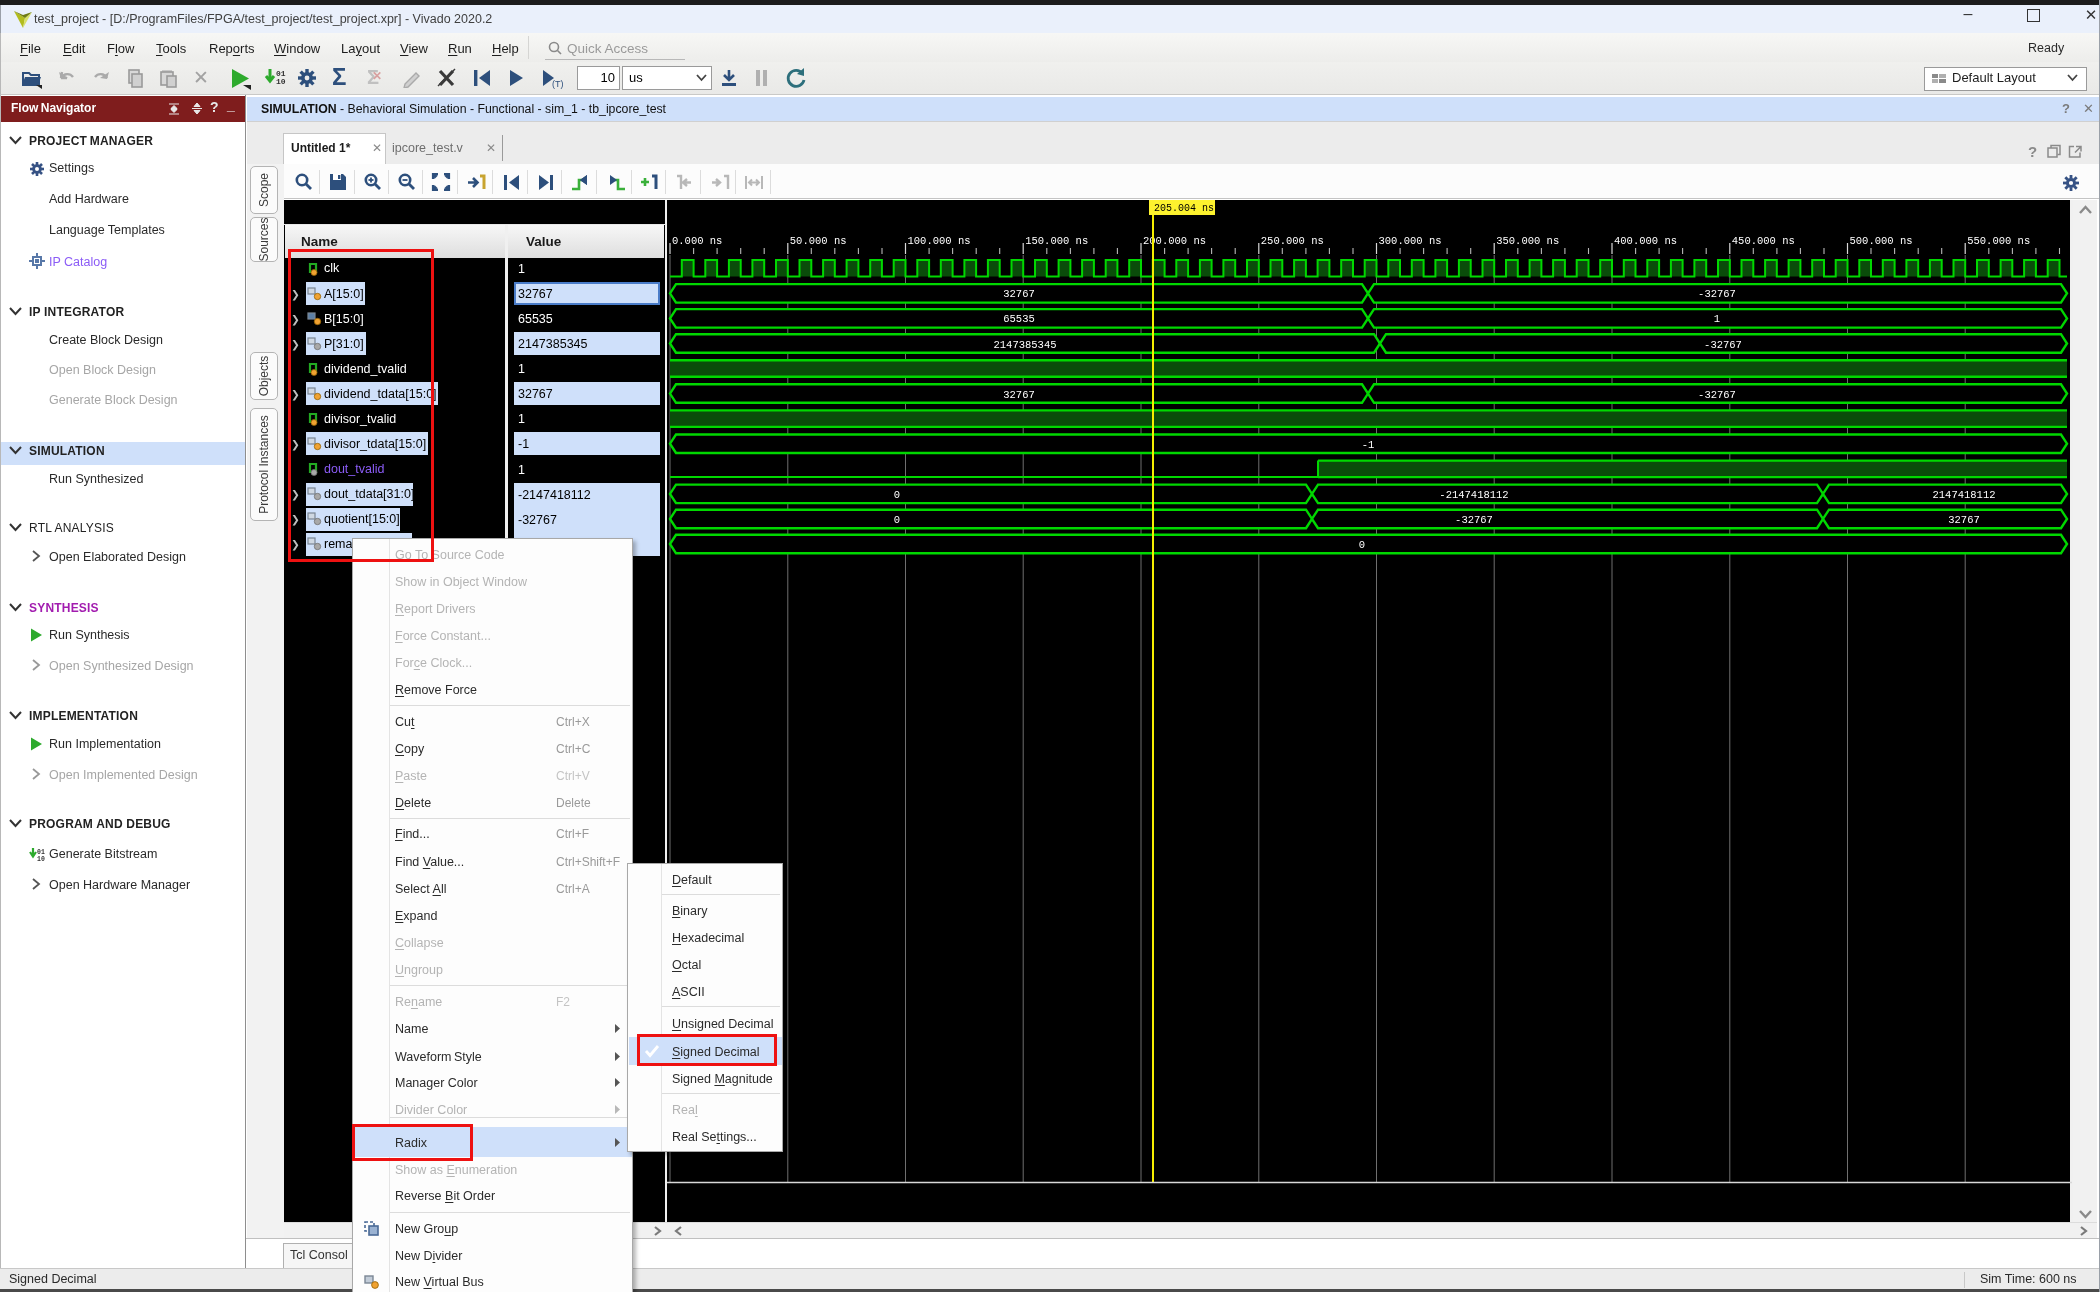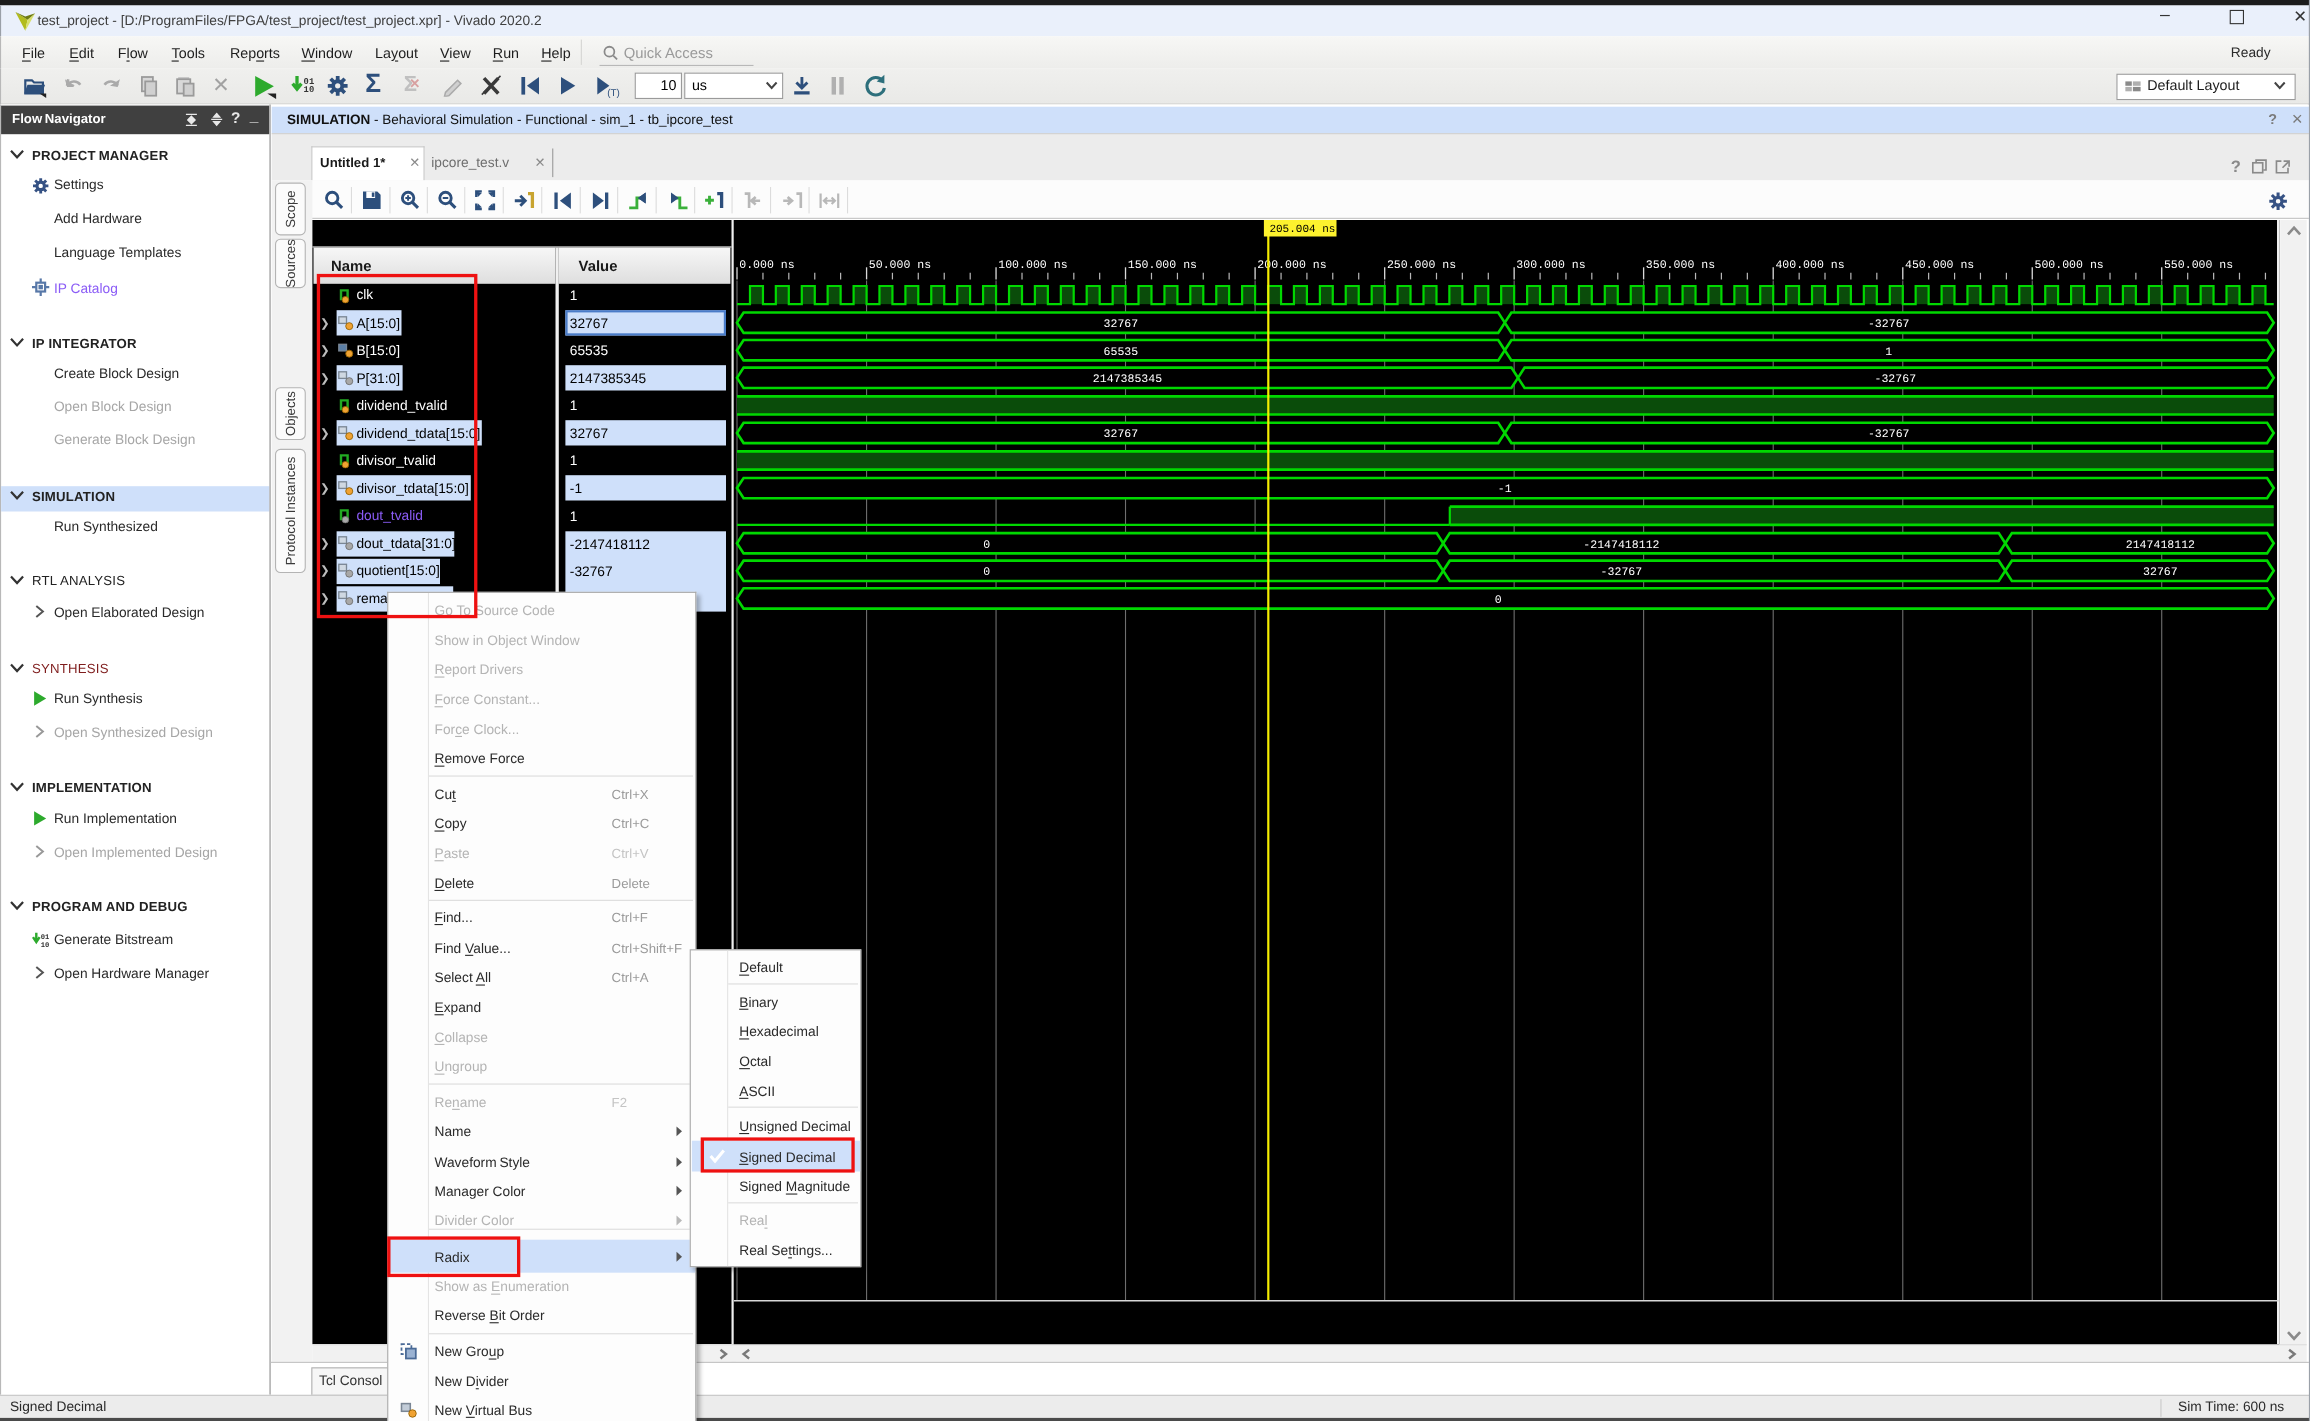--- a/index.html
+++ b/index.html
@@ -146,21 +146,21 @@
       <rect x="0" y="6" width="6" height="4" fill="#b0b0b0"></rect>
       <rect x="7" y="6" width="7" height="4" fill="#8a8a8a"></rect>
     </svg>
   <div class="abs" style="left:1951px;top:8px;font-size:13px;color:#1d1d1d">Default Layout</div>
   <svg class="abs" style="left:2066px;top:12px" width="12" height="9">
       <path d="M1,1 L5.5,6 L10,1" fill="none" stroke="#444" stroke-width="1.8"></path>
     </svg>
 </div>
 
 <div class="abs" style="left:0;top:95px;width:245px;height:1173px;background:#fff;border-left:1px solid #b8b8b8">
-  <div class="abs" style="left:0;top:1px;width:244px;height:26px;background:#404040">
+  <div class="abs" style="left:0;top:1px;width:244px;height:26px;background:#7f1d1d">
     <div class="abs" style="left:10px;top:5px;color:#fff;font-weight:bold;font-size:12px">Flow Navigator</div>
     <svg class="abs" style="left:166px;top:6px" width="14" height="14">
         <path d="M2,2 h10 M2,12 h10 M7,3.5 l3,3 h-6 z M7,10.5 l3,-3 h-6 z" fill="#e8e8e8" stroke="#e8e8e8" stroke-width="1"></path>
       </svg>
     <svg class="abs" style="left:189px;top:6px" width="14" height="14">
         <path d="M2,6.5 h10 M7,1 l3,3.5 h-6 z M7,12 l3,-3.5 h-6 z" fill="#e8e8e8" stroke="#e8e8e8" stroke-width="1"></path>
       </svg>
     <div class="abs" style="left:209px;top:3px;color:#e8e8e8;font-size:14px;font-weight:bold">?</div>
     <div class="abs" style="left:226px;top:1px;color:#e8e8e8;font-size:14px;font-weight:bold">_</div>
   </div>
@@ -213,21 +213,21 @@
       <path d="M1,2 L6.5,8 L12,2" fill="none" stroke="#333" stroke-width="2"></path>
     </svg>
 <div class="abs" style="left:28px;top:426px;font-size:12px;font-weight:normal;color:#222;letter-spacing:0.2px">RTL ANALYSIS</div>
 <svg class="abs" style="left:30px;top:455px" width="10" height="12">
       <path d="M2,1 L8,6 L2,11" fill="none" stroke="#555" stroke-width="1.8"></path>
     </svg>
 <div class="abs" style="left:48px;top:455px;font-size:12.5px;color:#2a2a2a">Open Elaborated Design</div>
 <svg class="abs" style="left:8px;top:507px" width="13" height="10">
       <path d="M1,2 L6.5,8 L12,2" fill="none" stroke="#333" stroke-width="2"></path>
     </svg>
-<div class="abs" style="left:28px;top:506px;font-size:12px;font-weight:normal;color:#7f1d1d;letter-spacing:0.2px">SYNTHESIS</div>
+<div class="abs" style="left:28px;top:506px;font-size:12px;font-weight:bold;color:#a21caf;letter-spacing:0.2px">SYNTHESIS</div>
 <svg class="abs" style="left:28px;top:532px" width="15" height="16">
       <path d="M2,1.5 L13,8 L2,14.5 Z" fill="#2daa2d"></path>
     </svg>
 <div class="abs" style="left:48px;top:533px;font-size:12.5px;color:#2a2a2a">Run Synthesis</div>
 <svg class="abs" style="left:30px;top:564px" width="10" height="12">
       <path d="M2,1 L8,6 L2,11" fill="none" stroke="#999" stroke-width="1.8"></path>
     </svg>
 <div class="abs" style="left:48px;top:564px;font-size:12.5px;color:#a6a6a6">Open Synthesized Design</div>
 <svg class="abs" style="left:8px;top:615px" width="13" height="10">
       <path d="M1,2 L6.5,8 L12,2" fill="none" stroke="#333" stroke-width="2"></path>

